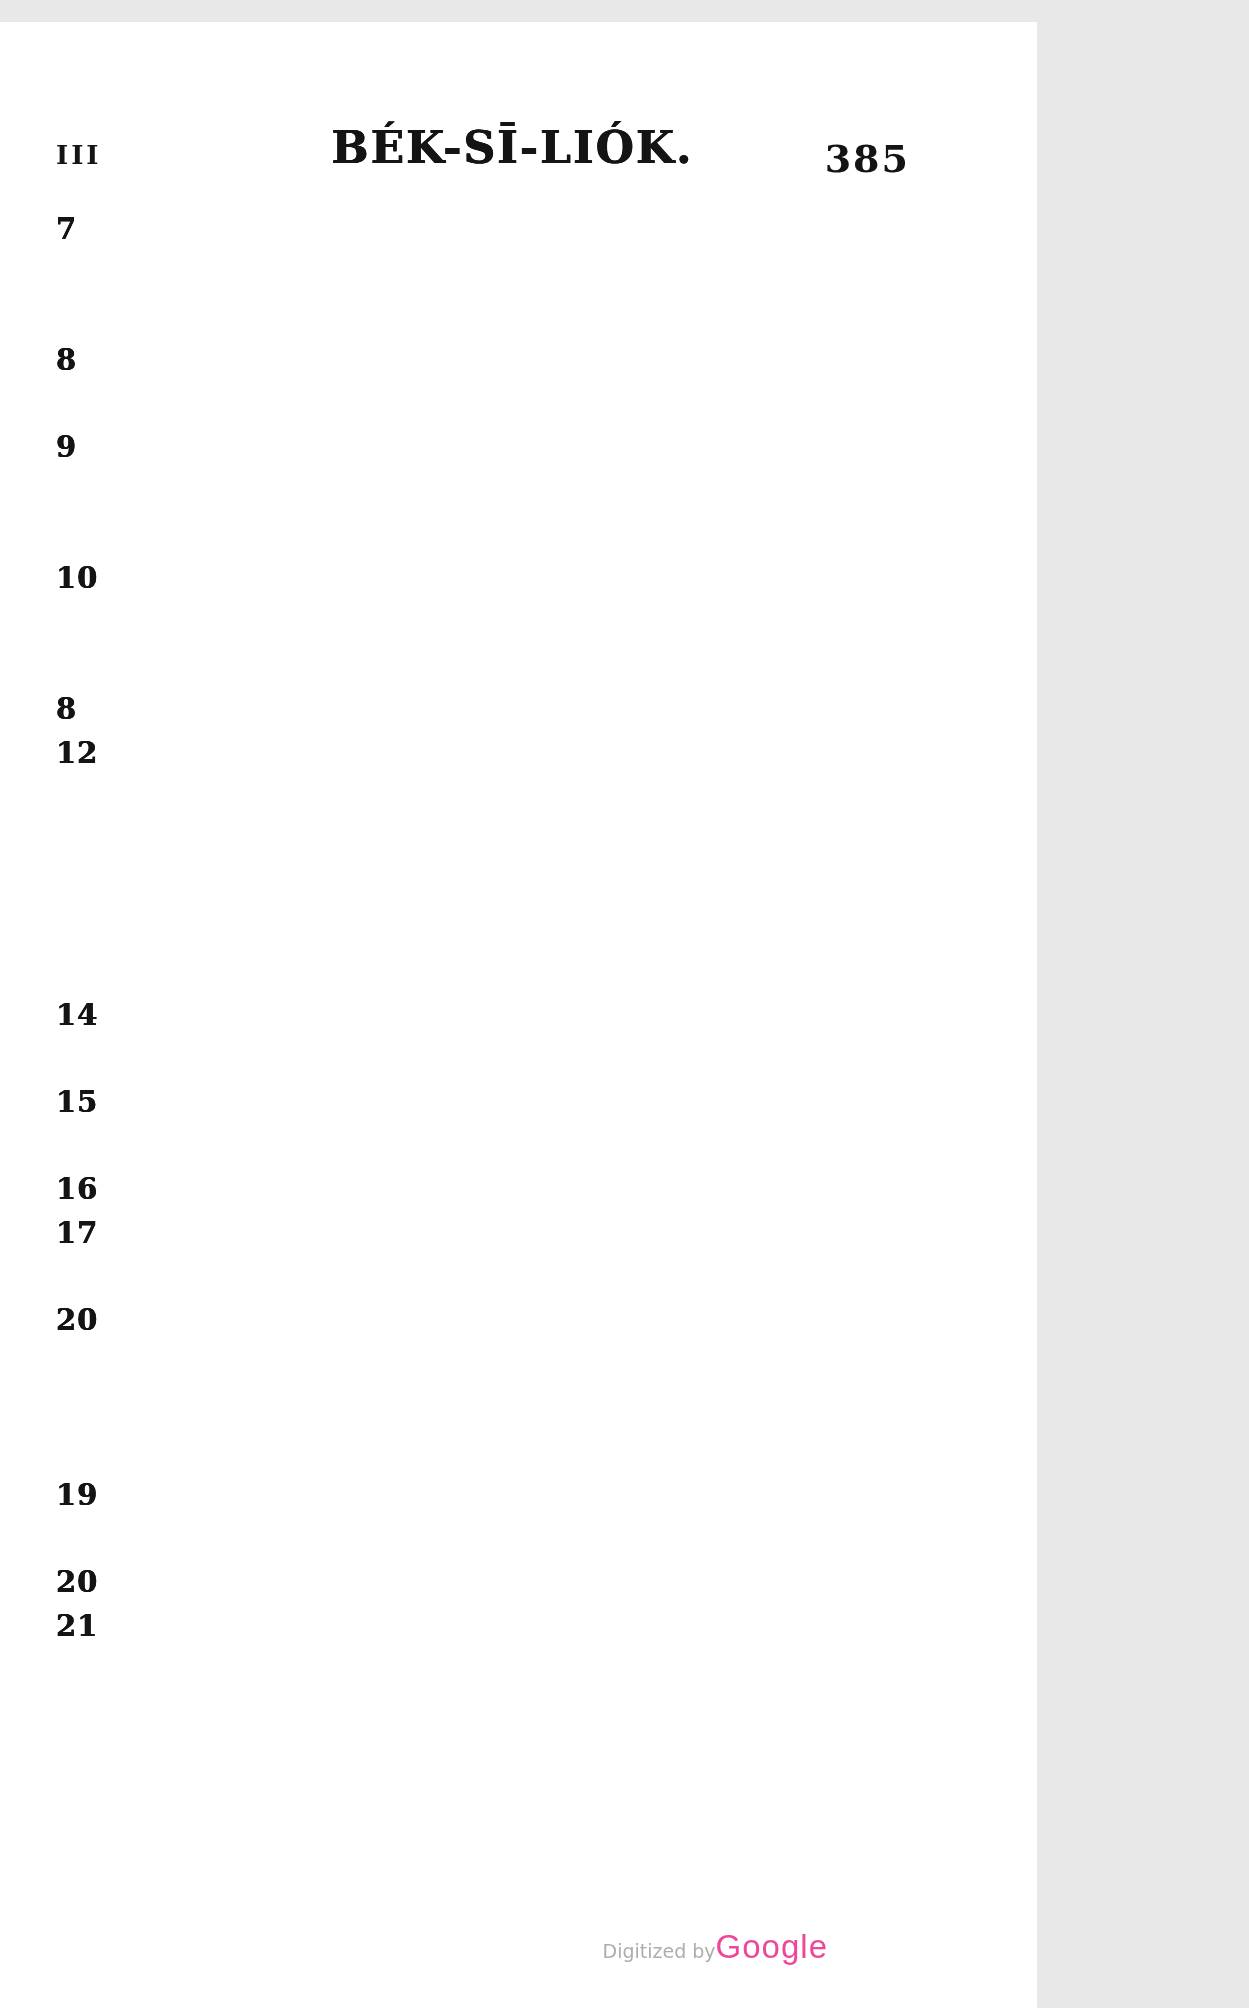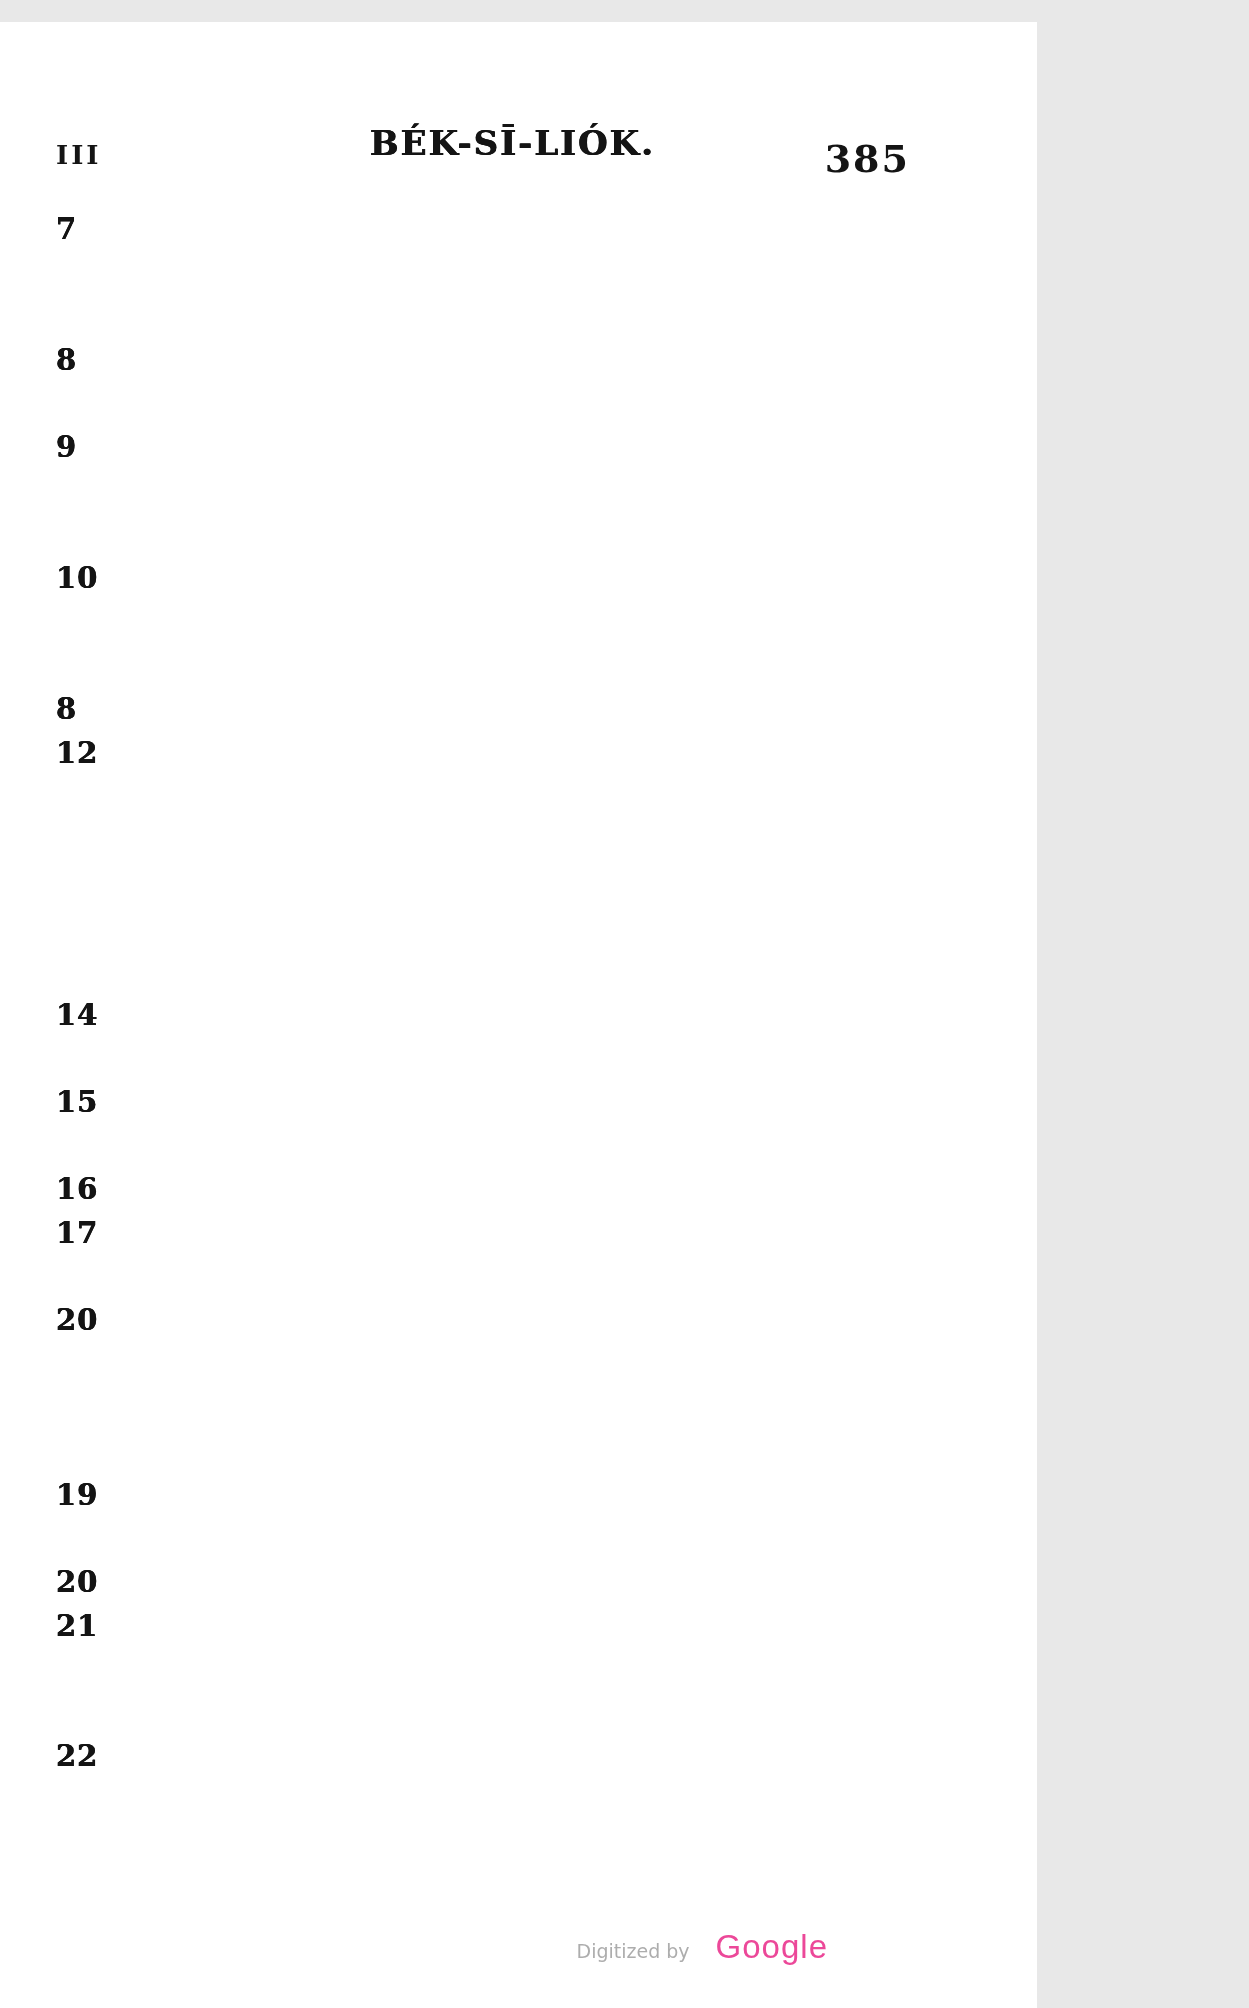--- a/index.html
+++ b/index.html
@@ -8,21 +8,21 @@
     background:#ffffff; overflow:hidden;
     font-family:"DejaVu Serif", serif; font-weight:700; color:#141414;margin-top:22px;
   }
   
   .chap {
     position:absolute; left:56px; top:120px;
     font-size:26px; letter-spacing:3px; line-height:1;
   }
   .title {
     position:absolute; left:0; right:12px; top:104px; text-align:center;
-    font-size:34px; letter-spacing:2px; line-height:1;
+    font-size:44px; letter-spacing:2px; line-height:1;
     text-shadow:0.4px 0 0, -0.4px 0 0;
   }
   .folio {
     position:absolute; right:127px; top:118px;
     font-size:38px; line-height:1; letter-spacing:2px;
   }
   
   .textblock { position:absolute; top:186px; left:0; width:1249px; }
   .line {
     position:relative; height:43.65px; line-height:43.65px;
@@ -37,21 +37,21 @@
     position:absolute; left:56px; top:0; width:54px;
     text-align:left; text-indent:0; letter-spacing:1px;
   }
   
   .sheet {
     position:absolute; left:115px; right:127px; top:1992px;
     text-align:center; font-size:30px; line-height:1;
   }
   .wm {
     position:absolute; right:209px; top:1908px;
-    display:flex; align-items:baseline; gap:26px;
+    display:flex; align-items:baseline; gap:0;
     font-weight:400; text-shadow:none;
   }
   .wm-small {
     font-family:"DejaVu Sans", sans-serif; font-size:19px; color:#adadad;
   }
   .wm-logo {
     font-family:Liberation Sans, sans-serif; font-size:33px; color:#ec4899;
     letter-spacing:1px; line-height:1;
   }
   
@@ -207,23 +207,20 @@
   </div>
 
   <div class="line">
     <span class="vnum"></span>
   </div>
 
   <div class="line">
     <span class="vnum"></span>
   </div>
 
-  <div class="line">
-    <span class="vnum">22</span>
-  </div>
 
   <div class="line nojust">
     <span class="vnum"></span>
   </div>
 </div>
 
   <span class="speckle"></span>
 
   <div>
     <div class="sheet">25</div>

